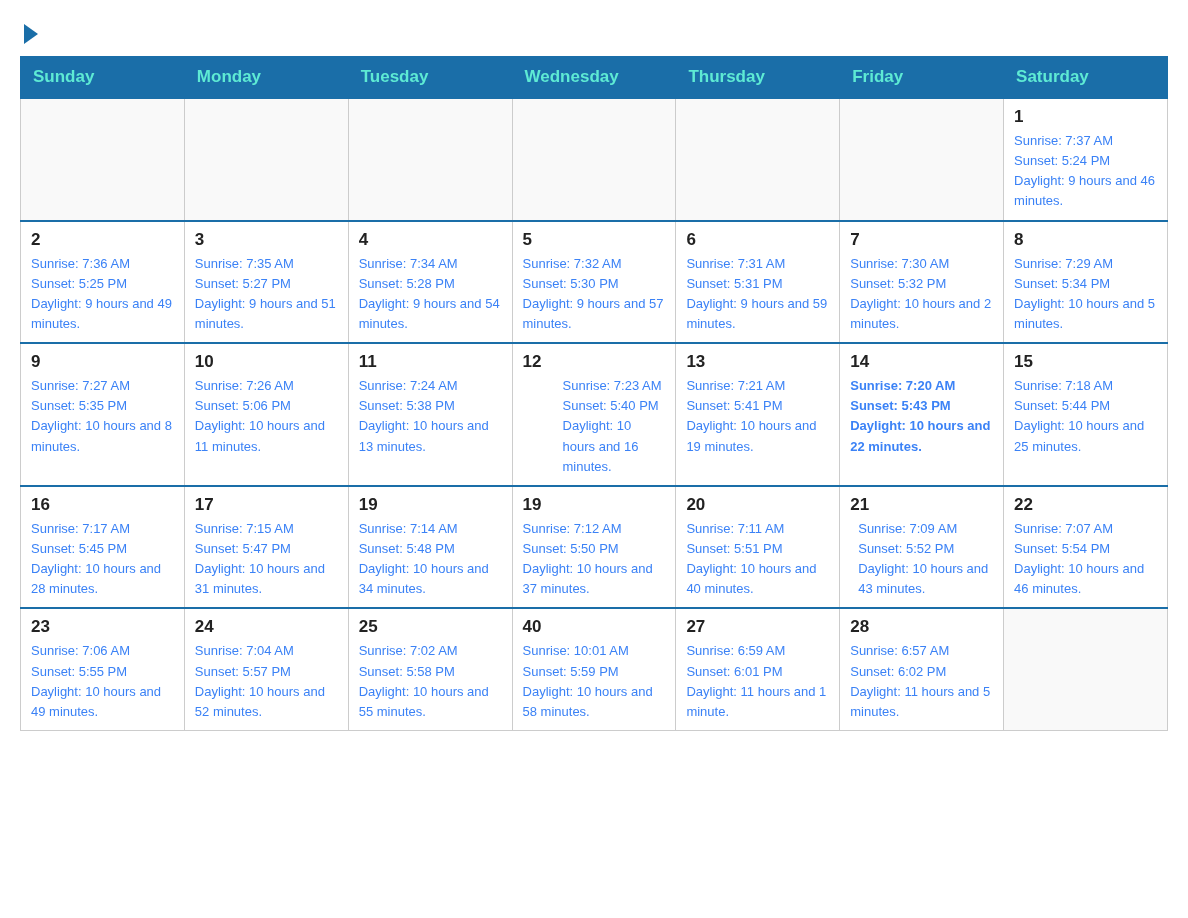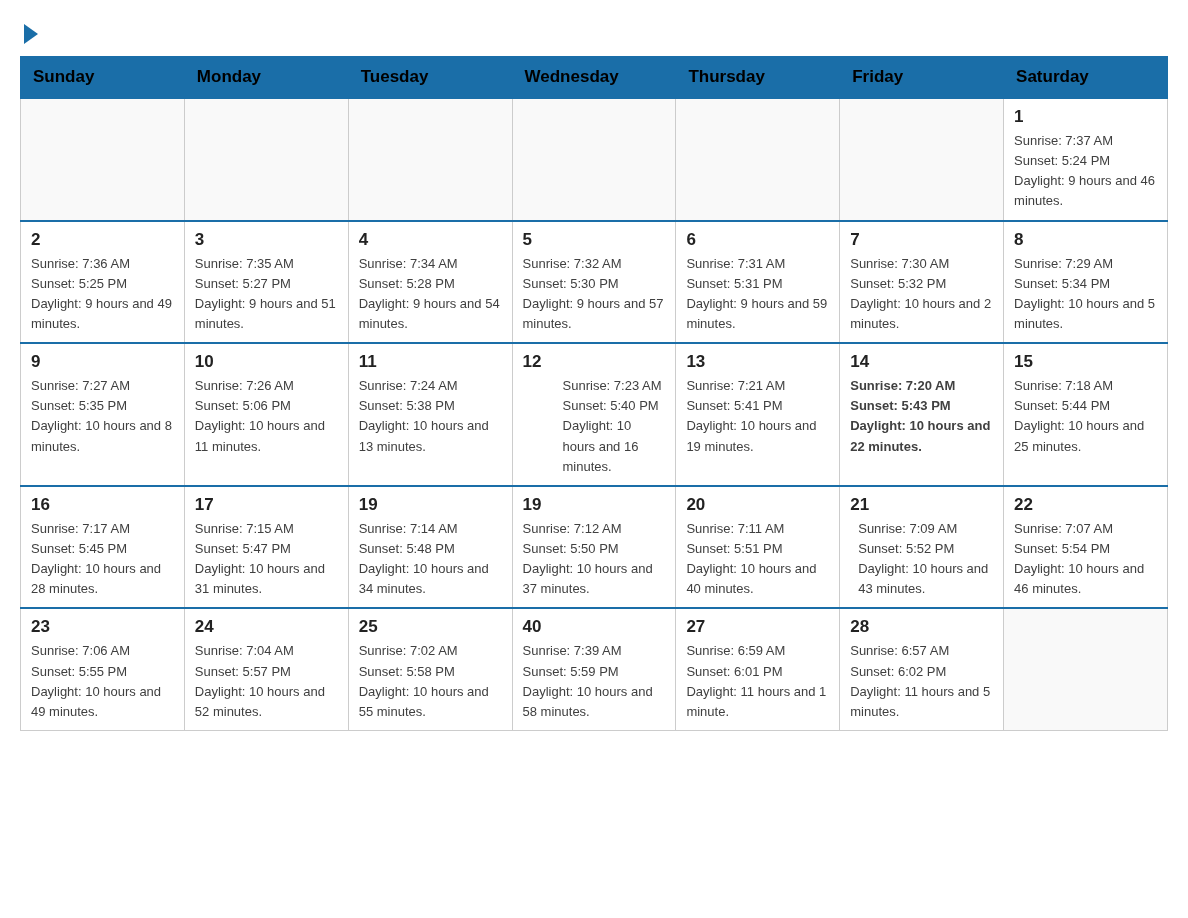--- a/index.html
+++ b/index.html
@@ -61,21 +61,21 @@
       font-size: 22px;
       color: #444;
       margin-top: 4px;
     }
     .calendar {
       width: 100%;
       border-collapse: collapse;
     }
     .calendar th {
       background: #1a6ea8;
-      color: #000000;
+      color: #5eead4;
       padding: 10px 12px;
       font-size: 17px;
       font-weight: bold;
       text-align: left;
       border: 1px solid #1a6ea8;
     }
     .calendar td {
       vertical-align: top;
       border: 1px solid #ccc;
       border-top: 2px solid #1a6ea8;
@@ -89,21 +89,21 @@
     }
     .day-num {
       font-size: 17px;
       font-weight: bold;
       color: #222;
       margin-bottom: 4px;
       display: block;
     }
     .day-info {
       font-size: 13px;
-      color: #404040;
+      color: #3b82f6;
       line-height: 1.55;
     }
     .empty-cell {
       background: #f9f9f9;
     }
     .calendar tbody tr td:last-child {
       border-right: 1px solid #ccc;
     }
   </style>
 </head>
@@ -296,21 +296,21 @@
 Daylight: 10 hours and 52 minutes.</div>
         </td>
         <td>
           <span class="day-num">25</span>
           <div class="day-info" style="white-space: pre-line;">Sunrise: 7:02 AM
 Sunset: 5:58 PM
 Daylight: 10 hours and 55 minutes.</div>
         </td>
         <td>
           <span class="day-num">40</span>
-          <div class="day-info" style="white-space: pre-line;">Sunrise: 7:39 AM
+          <div class="day-info" style="white-space: pre-line;">Sunrise: 10:01 AM
 Sunset: 5:59 PM
 Daylight: 10 hours and 58 minutes.</div>
         </td>
         <td>
           <span class="day-num">27</span>
           <div class="day-info" style="white-space: pre-line;">Sunrise: 6:59 AM
 Sunset: 6:01 PM
 Daylight: 11 hours and 1 minute.</div>
         </td>
         <td>

